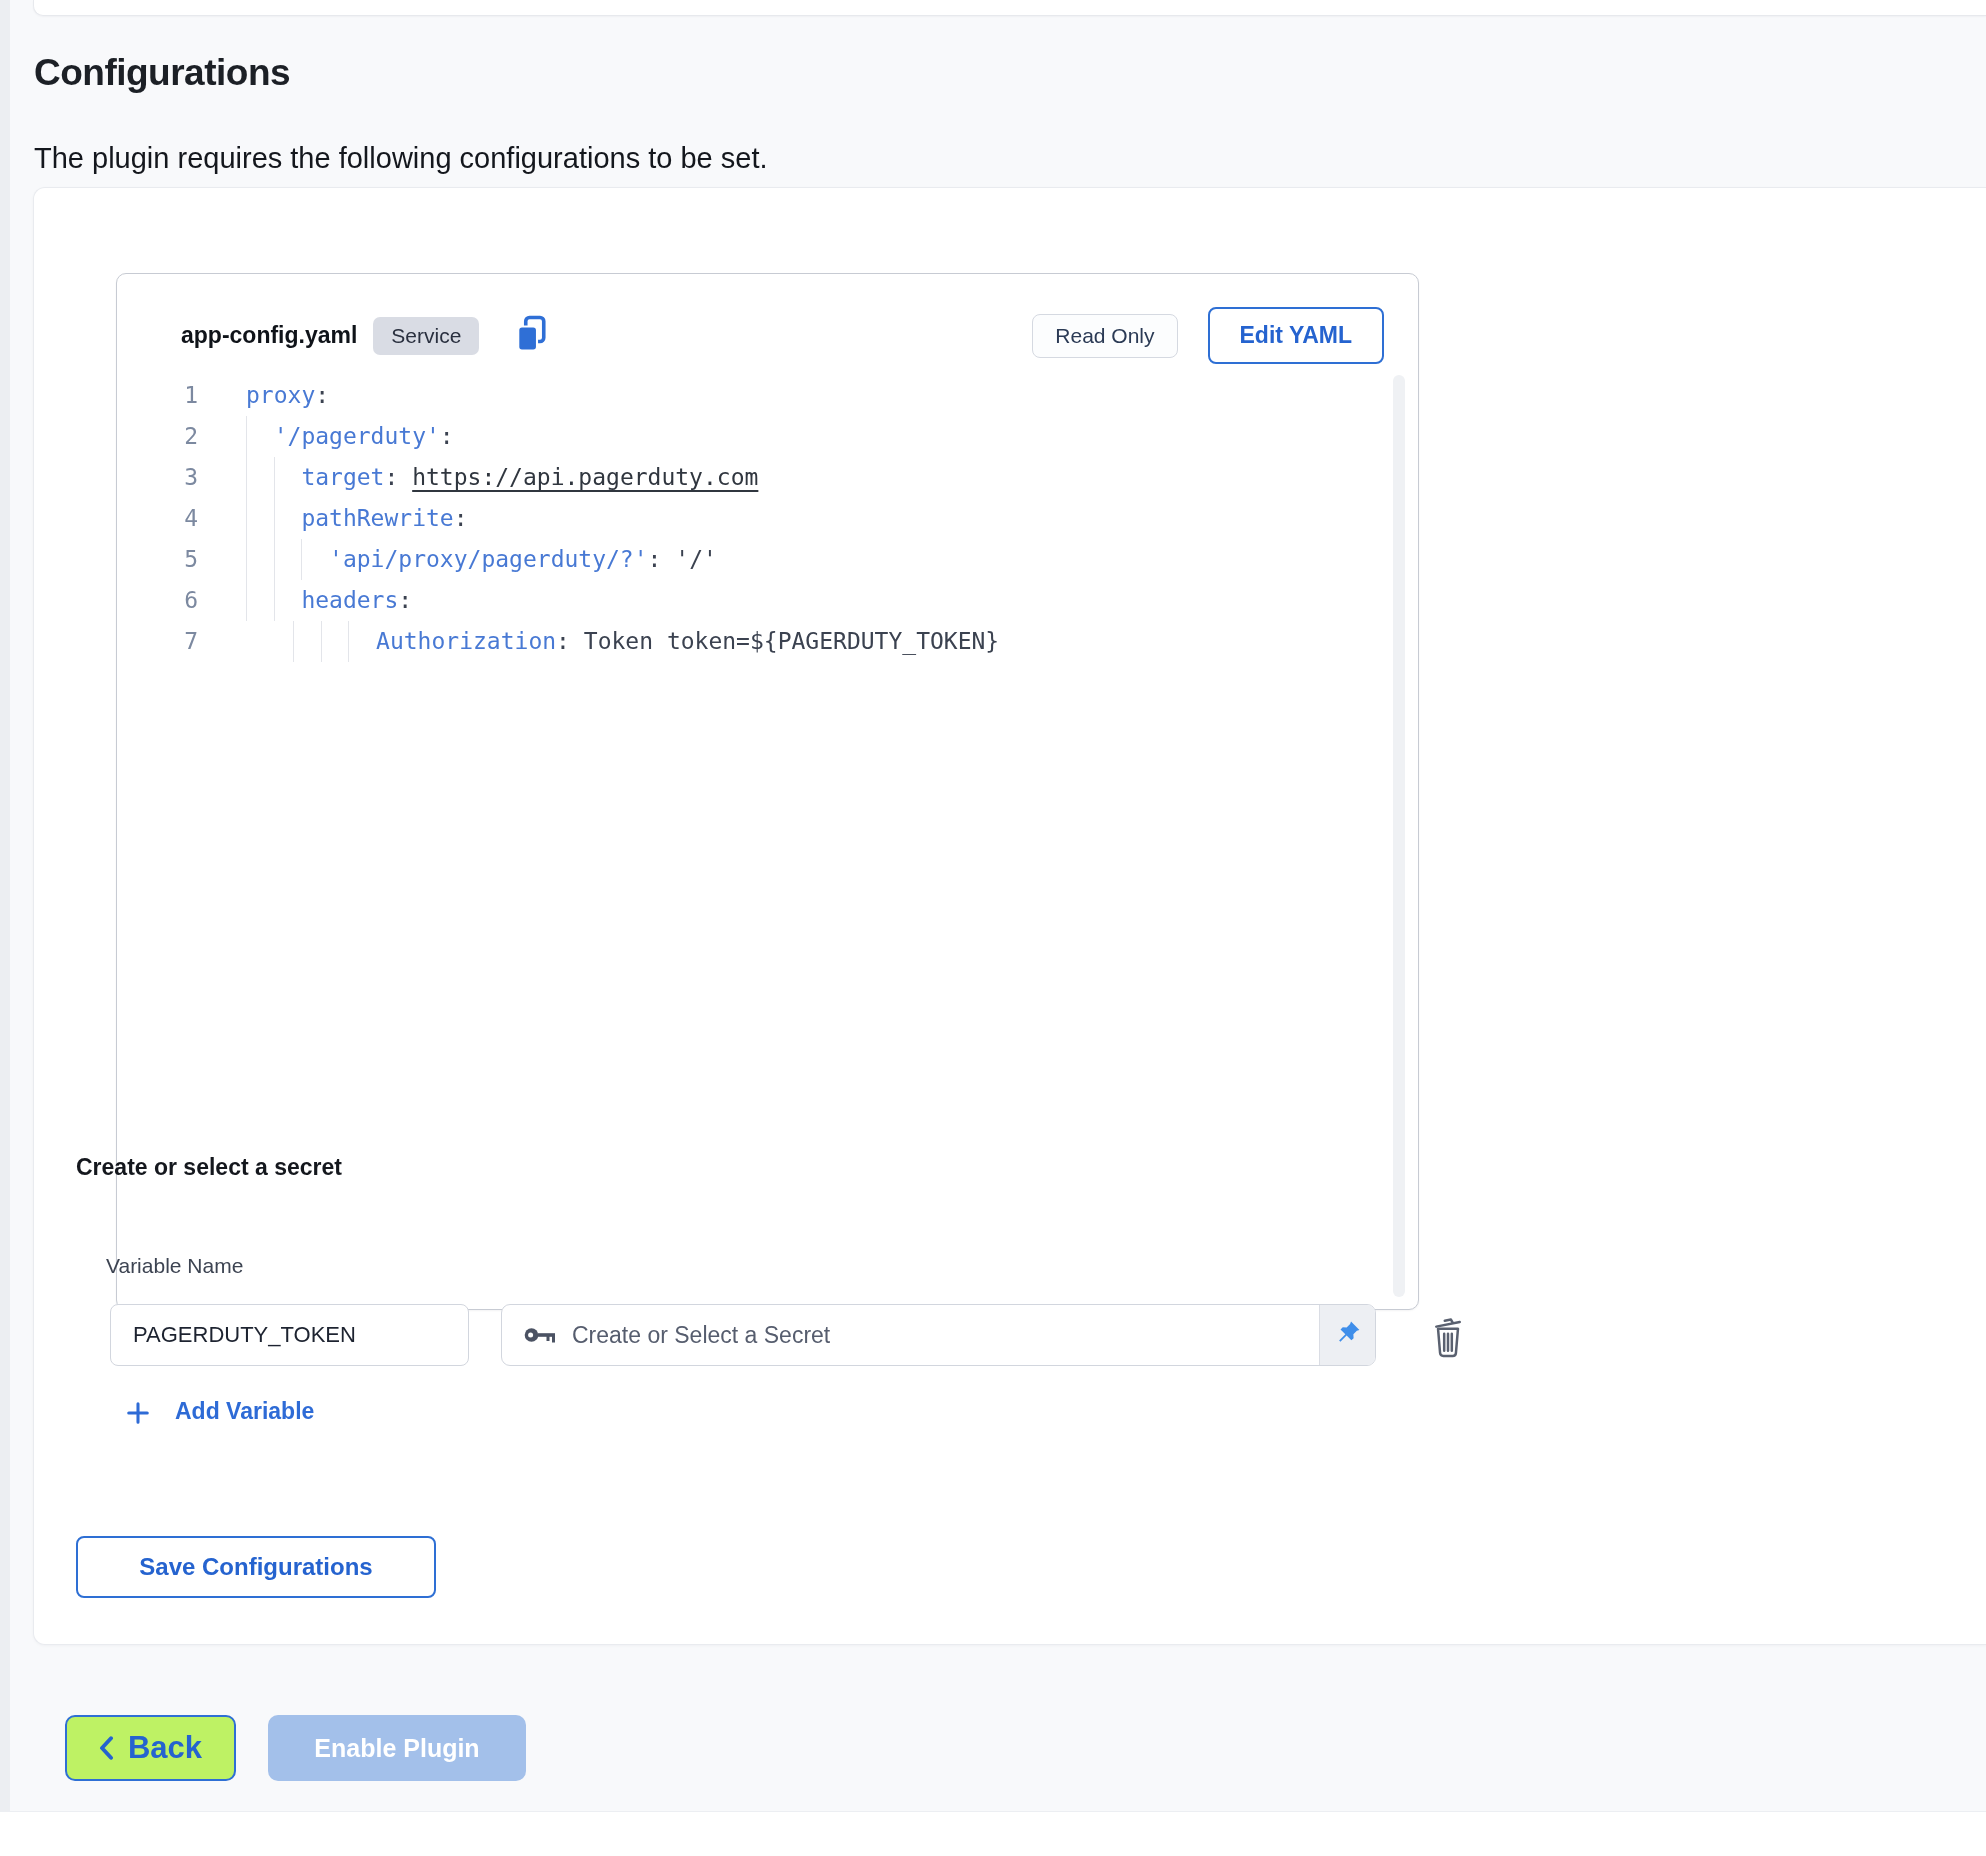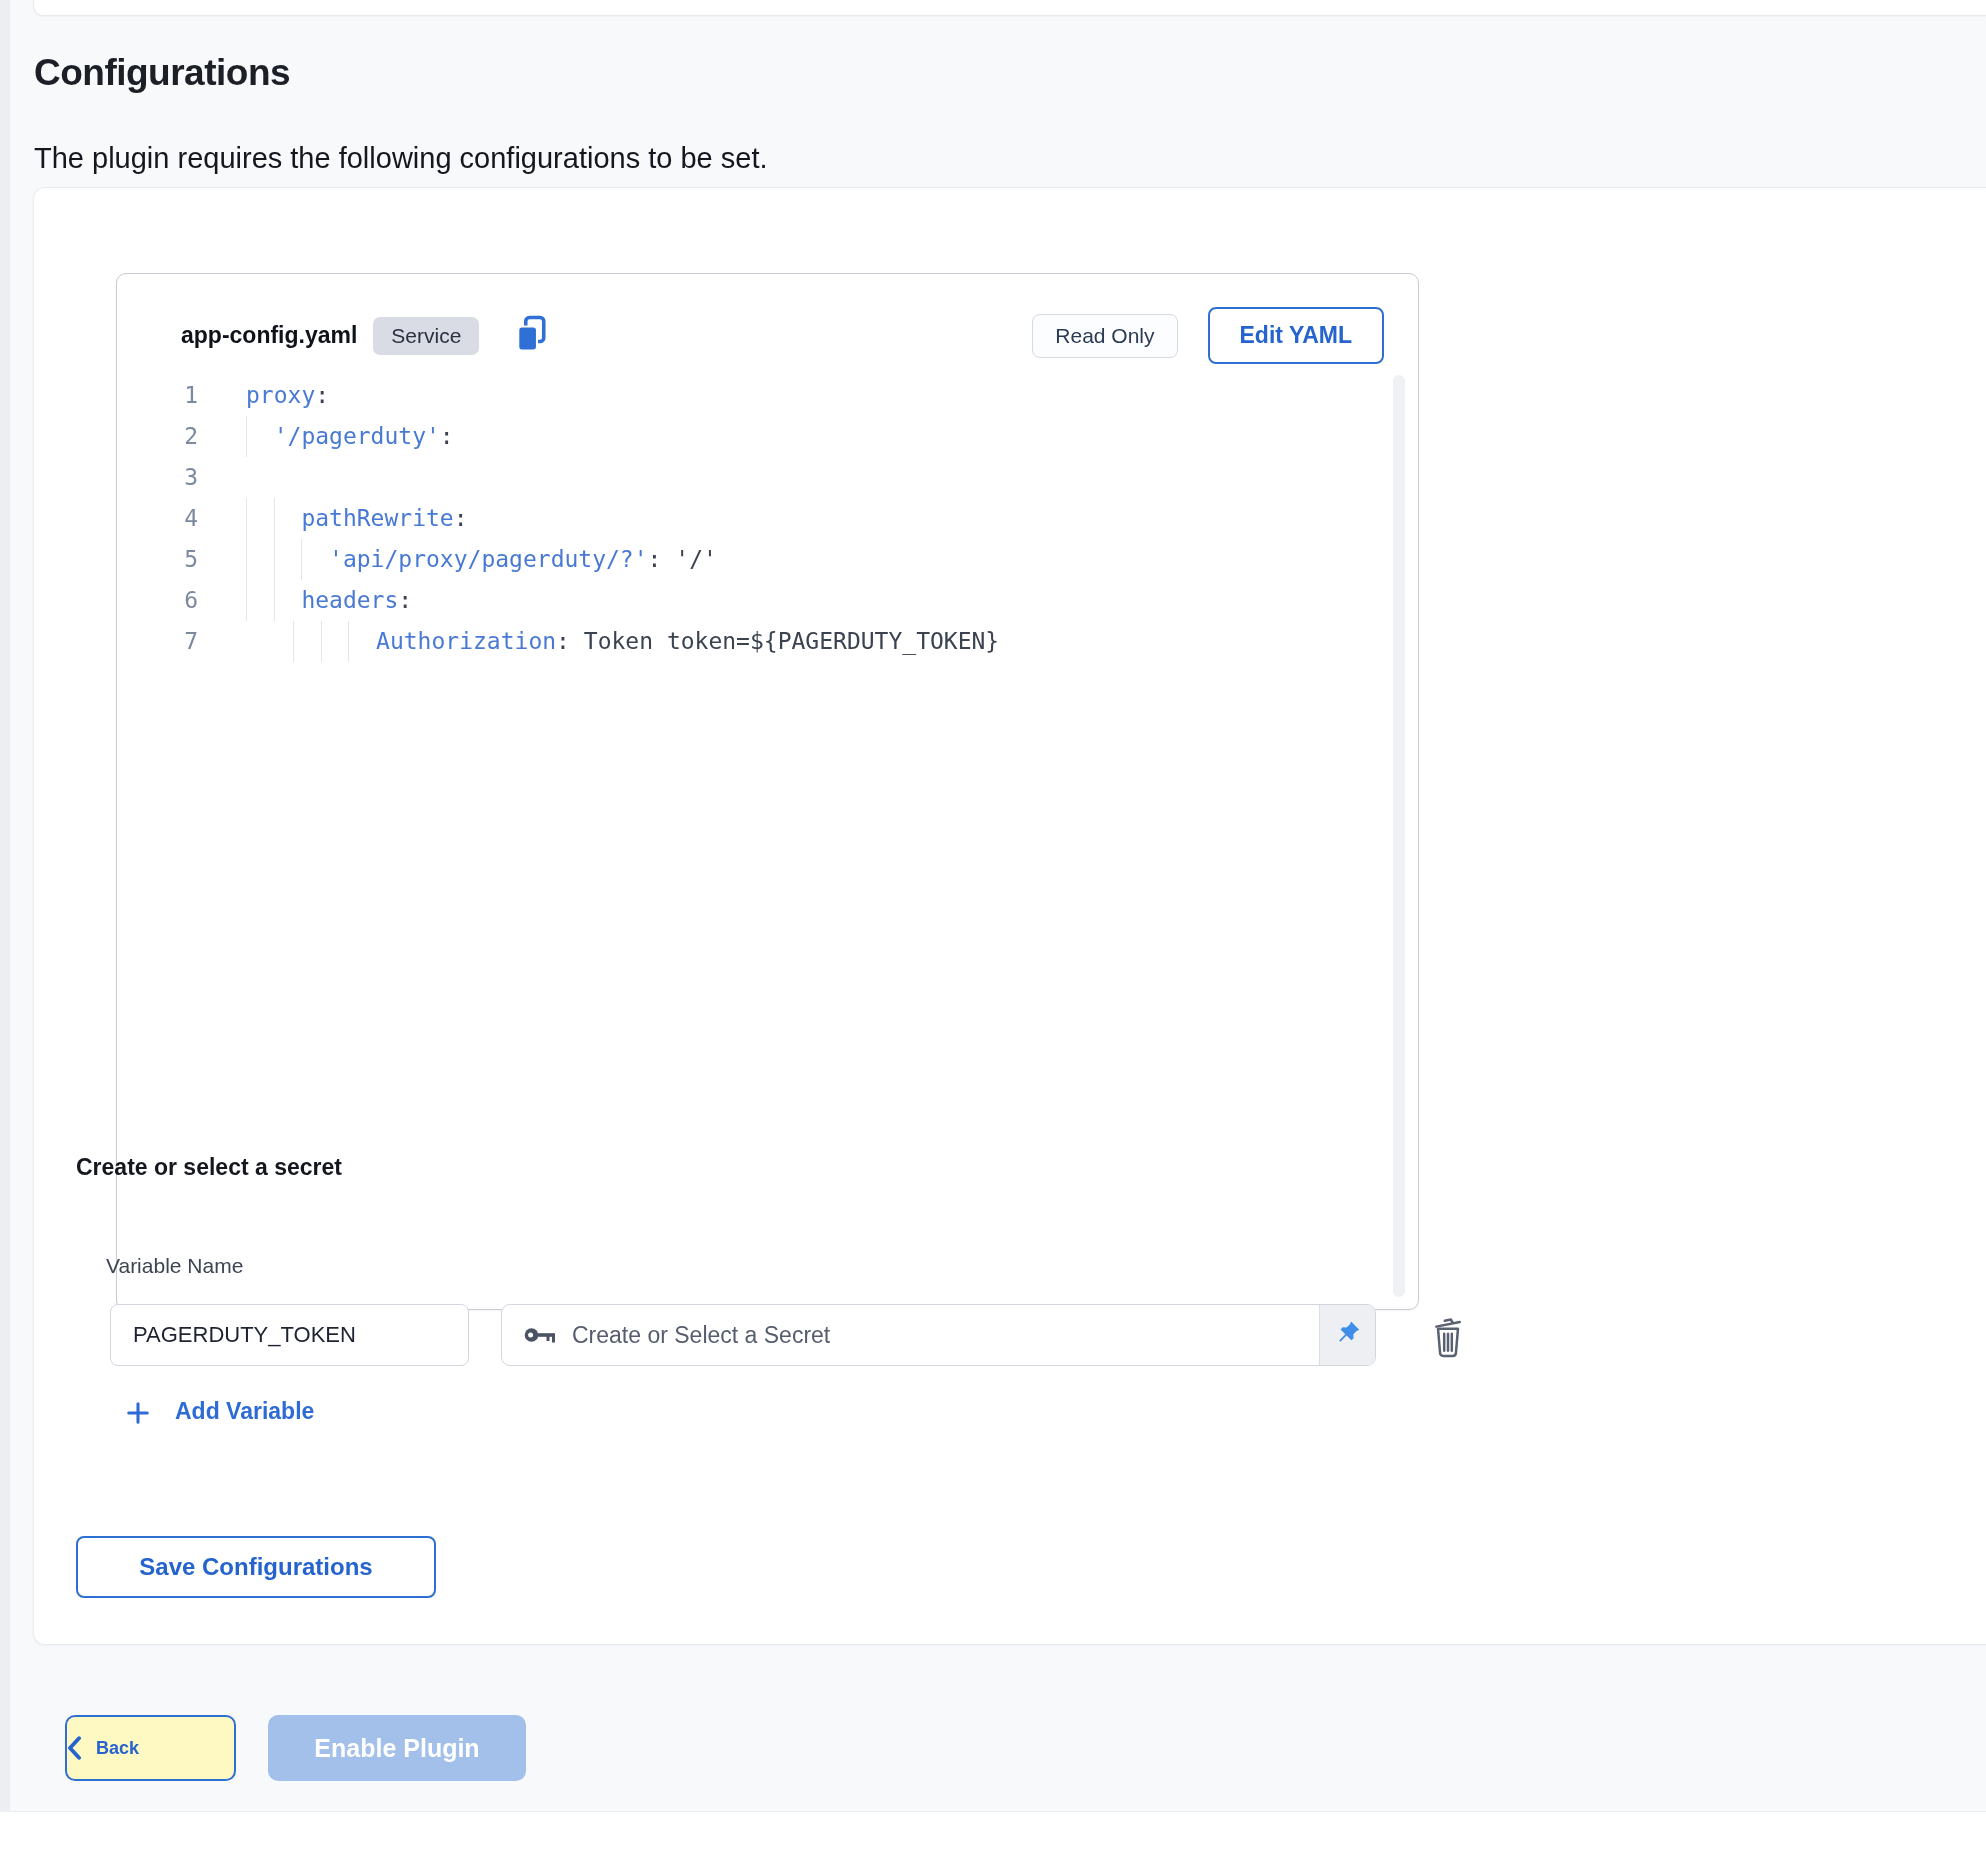--- a/index.html
+++ b/index.html
@@ -117,23 +117,23 @@
   .add-variable span { font-size:23px; font-weight:700; color:#2e6bd6; font-family:"Liberation Sans", sans-serif; }
   .save-btn {
     position:absolute; left:42px; top:1348px; width:360px; height:62px;
     background:#ffffff; border:2px solid #2e6fd4; border-radius:8px;
     color:#2563cf; font-size:24px; font-weight:700; cursor:pointer;
     font-family:"Liberation Sans", sans-serif;
   }
   
   .back-btn {
     position:absolute; left:65px; top:1715px; width:171px; height:66px;
-    background:#fef9c3; border:2px solid #2e6fd4; border-radius:10px;
-    color:#2563cf; font-size:18px; font-weight:700; cursor:pointer;
-    display:flex; align-items:center; justify-content:flex-start; gap:14px;
+    background:#bef264; border:2px solid #2e6fd4; border-radius:10px;
+    color:#2563cf; font-size:31px; font-weight:700; cursor:pointer;
+    display:flex; align-items:center; justify-content:center; gap:14px;
     font-family:"Liberation Sans", sans-serif;
   }
   .enable-btn {
     position:absolute; left:268px; top:1715px; width:258px; height:66px;
     background:#a3c0ea; border:none; border-radius:10px;
     color:#ffffff; font-size:25px; font-weight:700; cursor:not-allowed;
     font-family:"Liberation Sans", sans-serif;
   }
 </style>
 </head>
@@ -170,20 +170,21 @@
             <div class="code-row">
               <span class="ln">1</span>
               <span class="code-area" style="padding-left: 0ch;"><span class="tok-key">proxy</span><span class="tok-plain">:</span></span>
             </div>
             <div class="code-row">
               <span class="ln">2</span>
               <span class="code-area" style="padding-left: 2ch;"><span class="ig" style="left: 0ch;"></span><span class="tok-key">'/pagerduty'</span><span class="tok-plain">:</span></span>
             </div>
             <div class="code-row">
               <span class="ln">3</span>
+              <span class="code-area" style="padding-left: 4ch;"><span class="ig" style="left: 0ch;"></span><span class="ig" style="left: 2ch;"></span><span class="tok-key">target</span><span class="tok-plain">: </span><span class="tok-link">https://api.pagerduty.com</span></span>
             </div>
             <div class="code-row">
               <span class="ln">4</span>
               <span class="code-area" style="padding-left: 4ch;"><span class="ig" style="left: 0ch;"></span><span class="ig" style="left: 2ch;"></span><span class="tok-key">pathRewrite</span><span class="tok-plain">:</span></span>
             </div>
             <div class="code-row">
               <span class="ln">5</span>
               <span class="code-area" style="padding-left: 6ch;"><span class="ig" style="left: 0ch;"></span><span class="ig" style="left: 2ch;"></span><span class="ig" style="left: 4ch;"></span><span class="tok-key">'api/proxy/pagerduty/?'</span><span class="tok-plain">: </span><span class="tok-plain">'/'</span></span>
             </div>
             <div class="code-row">

